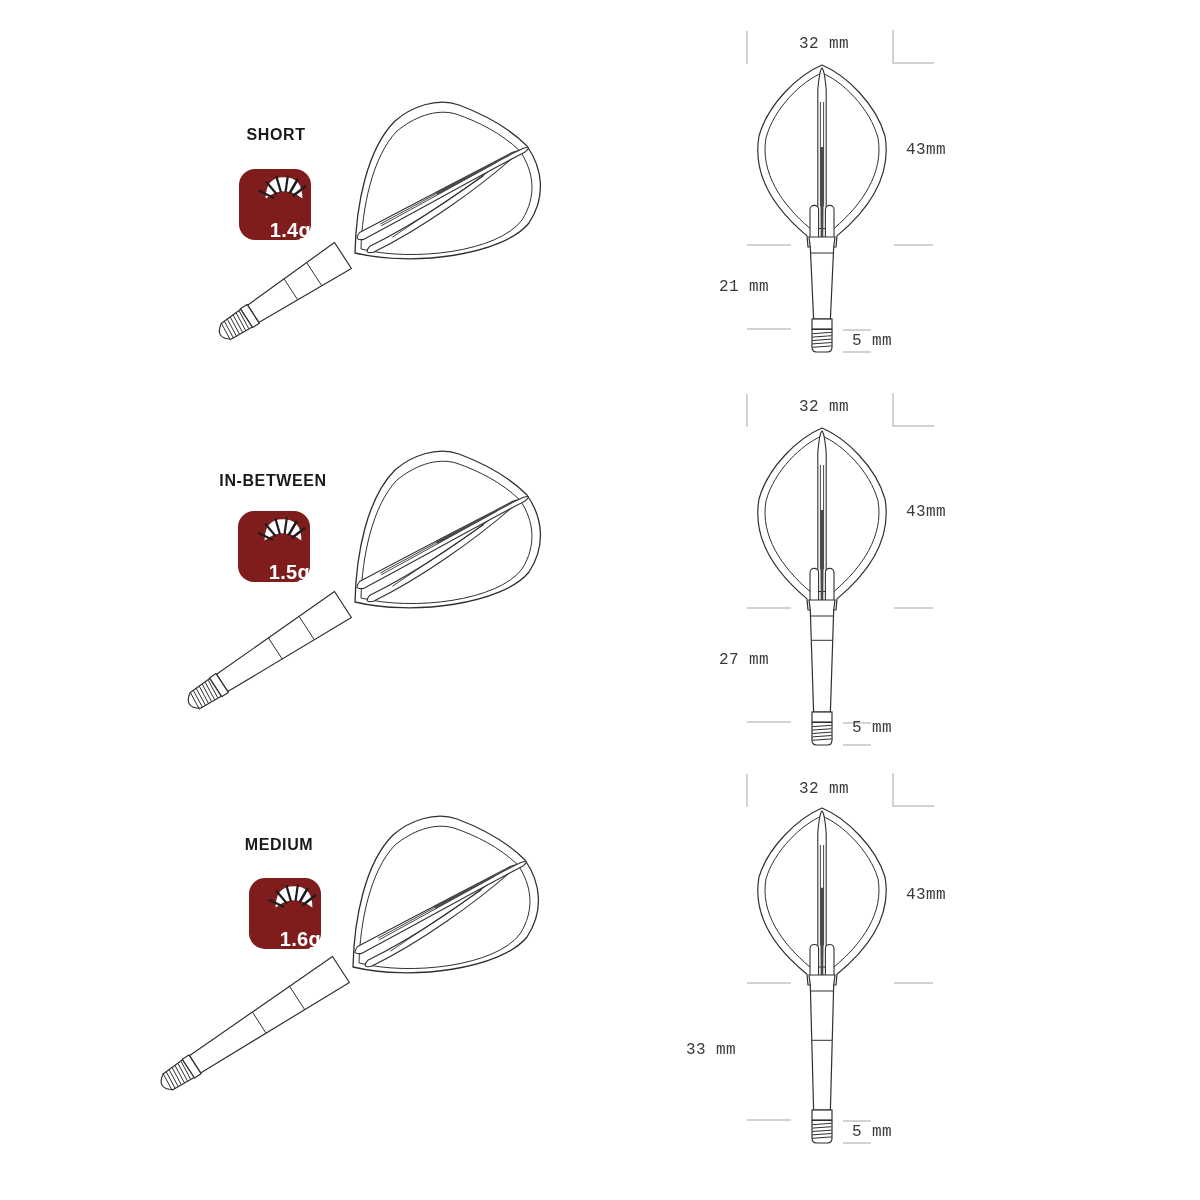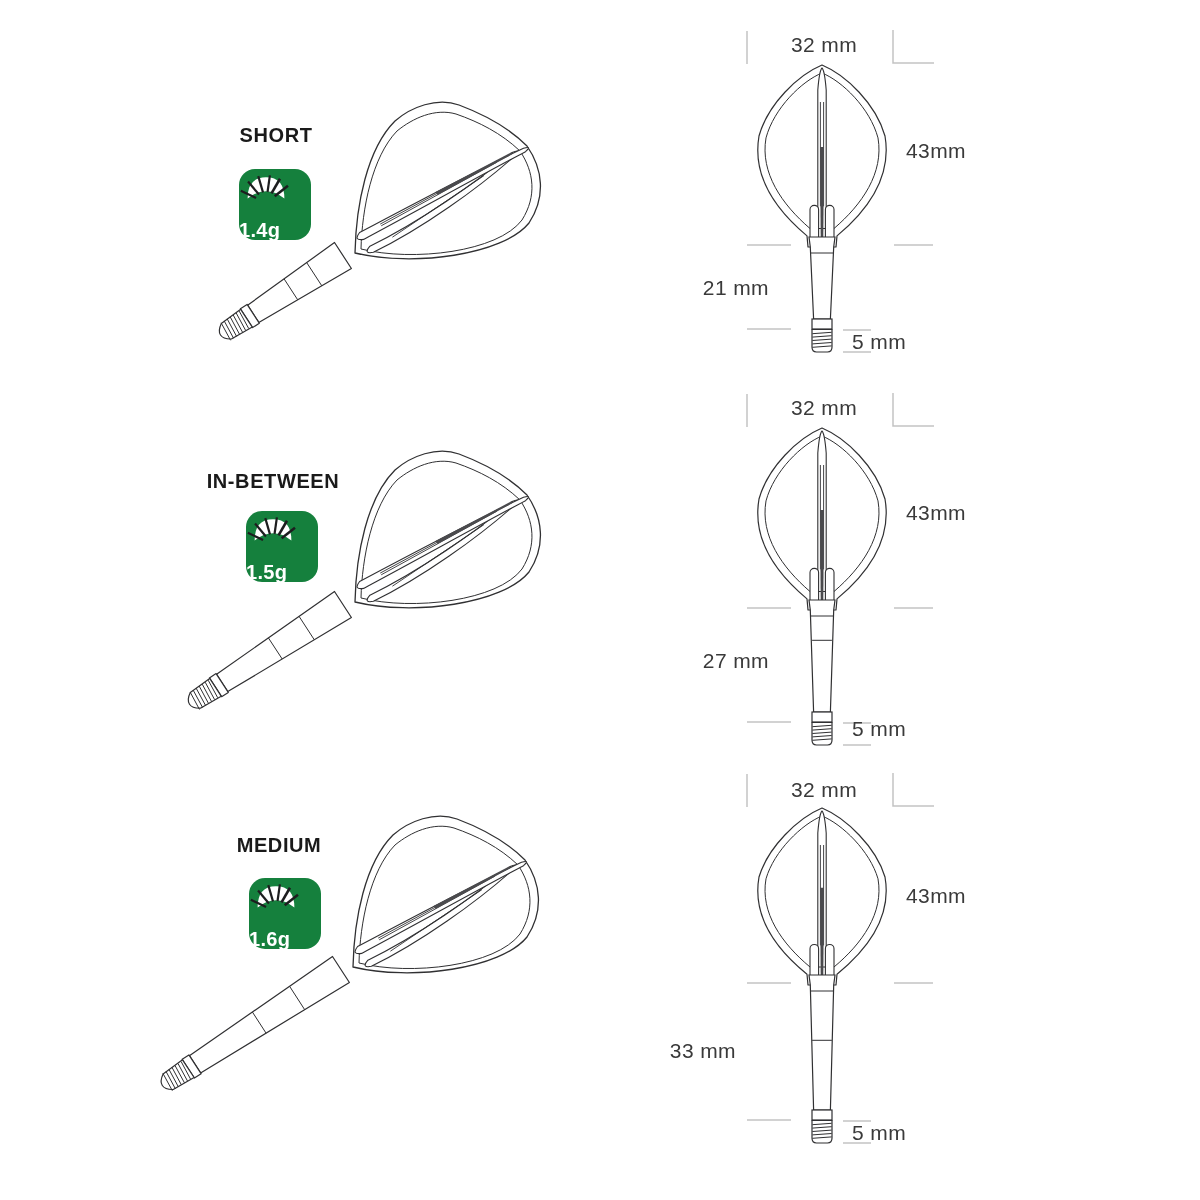--- a/index.html
+++ b/index.html
@@ -1,26 +1,26 @@
 <!DOCTYPE html>
 <html><head>
 <meta charset="utf-8">
 <style>
   html,body{margin:0;padding:0;background:#fff;}
   .page{position:relative;width:1200px;height:1200px;background:#fff;overflow:hidden;
         font-family:"Liberation Sans",sans-serif;}
   #art{position:absolute;left:0;top:0;z-index:0;}
   .txt{position:absolute;z-index:1;white-space:nowrap;}
-  .dim{font-size:21px;line-height:1;color:#3a3a3a;letter-spacing:.4px;}
+  .dim{font-size:16px;line-height:1;color:#3a3a3a;letter-spacing:.4px;font-family:Liberation Mono, monospace;}
   .dim.c{transform:translate(-50%,-50%);}
   .dim.l{transform:translate(0,-50%);}
   .dim.r{transform:translate(-100%,-50%);}
-  .szlabel{transform:translate(-50%,-50%);font-weight:700;font-size:20px;color:#1a1a1a;letter-spacing:.6px;}
-  .badge{position:absolute;z-index:1;width:72px;height:71px;background:#15803d;border-radius:16px;
-         display:flex;flex-direction:column;align-items:flex-start;padding-top:6px;box-sizing:border-box;gap:20px;}
+  .szlabel{transform:translate(-50%,-50%);font-weight:700;font-size:16px;color:#1a1a1a;letter-spacing:.6px;}
+  .badge{position:absolute;z-index:1;width:72px;height:71px;background:#7f1d1d;border-radius:16px;
+         display:flex;flex-direction:column;align-items:flex-end;padding-top:6px;box-sizing:border-box;gap:20px;}
   .badge svg{display:block;}
   .bw{font-weight:700;font-size:20px;color:#ffffff;margin-top:0px;letter-spacing:.3px;line-height:1;}
 </style>
 </head>
 <body>
 
 <div class="page">
 
   <svg id="art" width="1200" height="1200" viewBox="0 0 1200 1200">
       <g stroke="#c3c3c3" stroke-width="1.5" fill="none">
@@ -202,21 +202,21 @@
       <span class="bw">1.4g</span>
     </div>
     <div class="txt dim c" style="left:824px;top:44px;">32 mm</div>
     <div class="txt dim l" style="left:906px;top:150px;">43mm</div>
     <div class="txt dim r" style="left:769px;top:287px;">21 mm</div>
     <div class="txt dim l" style="left:852px;top:341px;">5 mm</div>
   </section>
 
   <section>
     <div class="txt szlabel" style="left:273px;top:481px;text-align:center;">IN-BETWEEN</div>
-    <div class="badge" style="left:238px;top:511px;margin-left:8px;">
+    <div class="badge" style="left:238px;top:511px;">
       <svg width="54" height="34" viewBox="-27 -17 54 34">
         <path d="M -25 15 Q -25 -14 0 -14 Q 25 -14 25 15 Q 13 5 0 5 Q -13 5 -25 15 Z" fill="#ffffff"></path>
         <g stroke="#1d1d1f" stroke-width="3">
           <line x1="-13.5" y1="14.4" x2="-34.2" y2="4.3"></line>
             <line x1="-9.6" y1="9.5" x2="-24.4" y2="-8.1"></line>
           <line x1="-4.1" y1="6.6" x2="-10.5" y2="-15.5"></line>
             <line x1="2.1" y1="6.1" x2="5.3" y2="-16.6"></line>
         </g>
         <g stroke="#1d1d1f" stroke-width="3.5">
           <line x1="7.5" y1="8" x2="19" y2="-11.9"></line>

